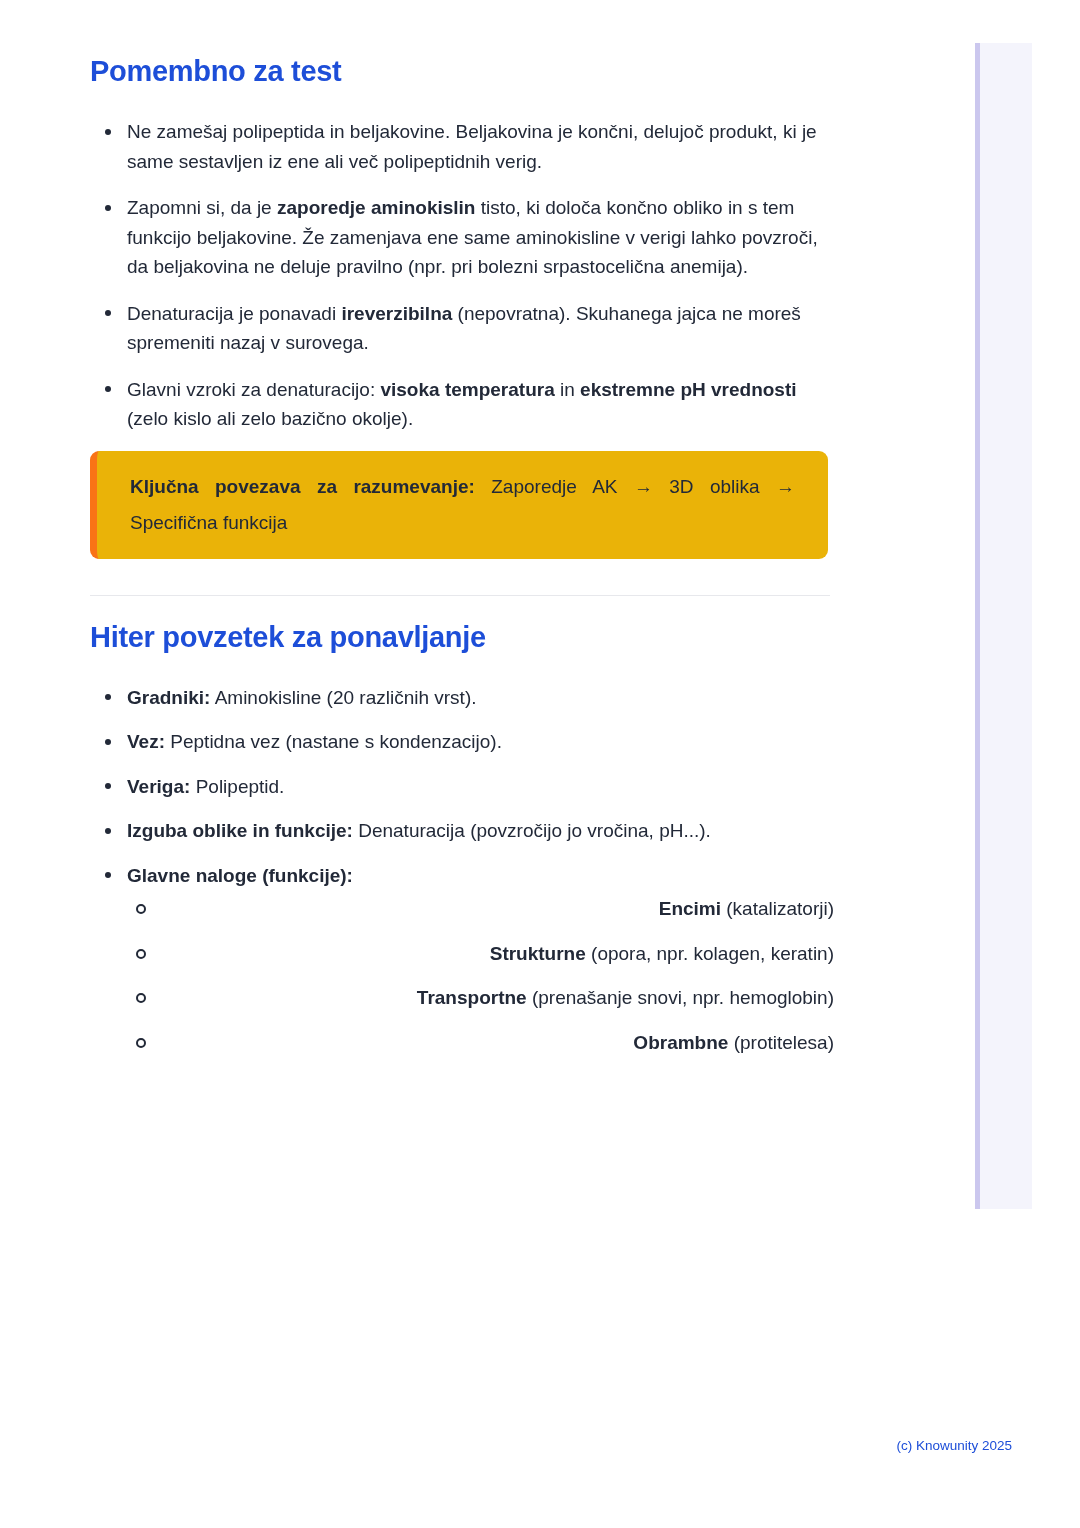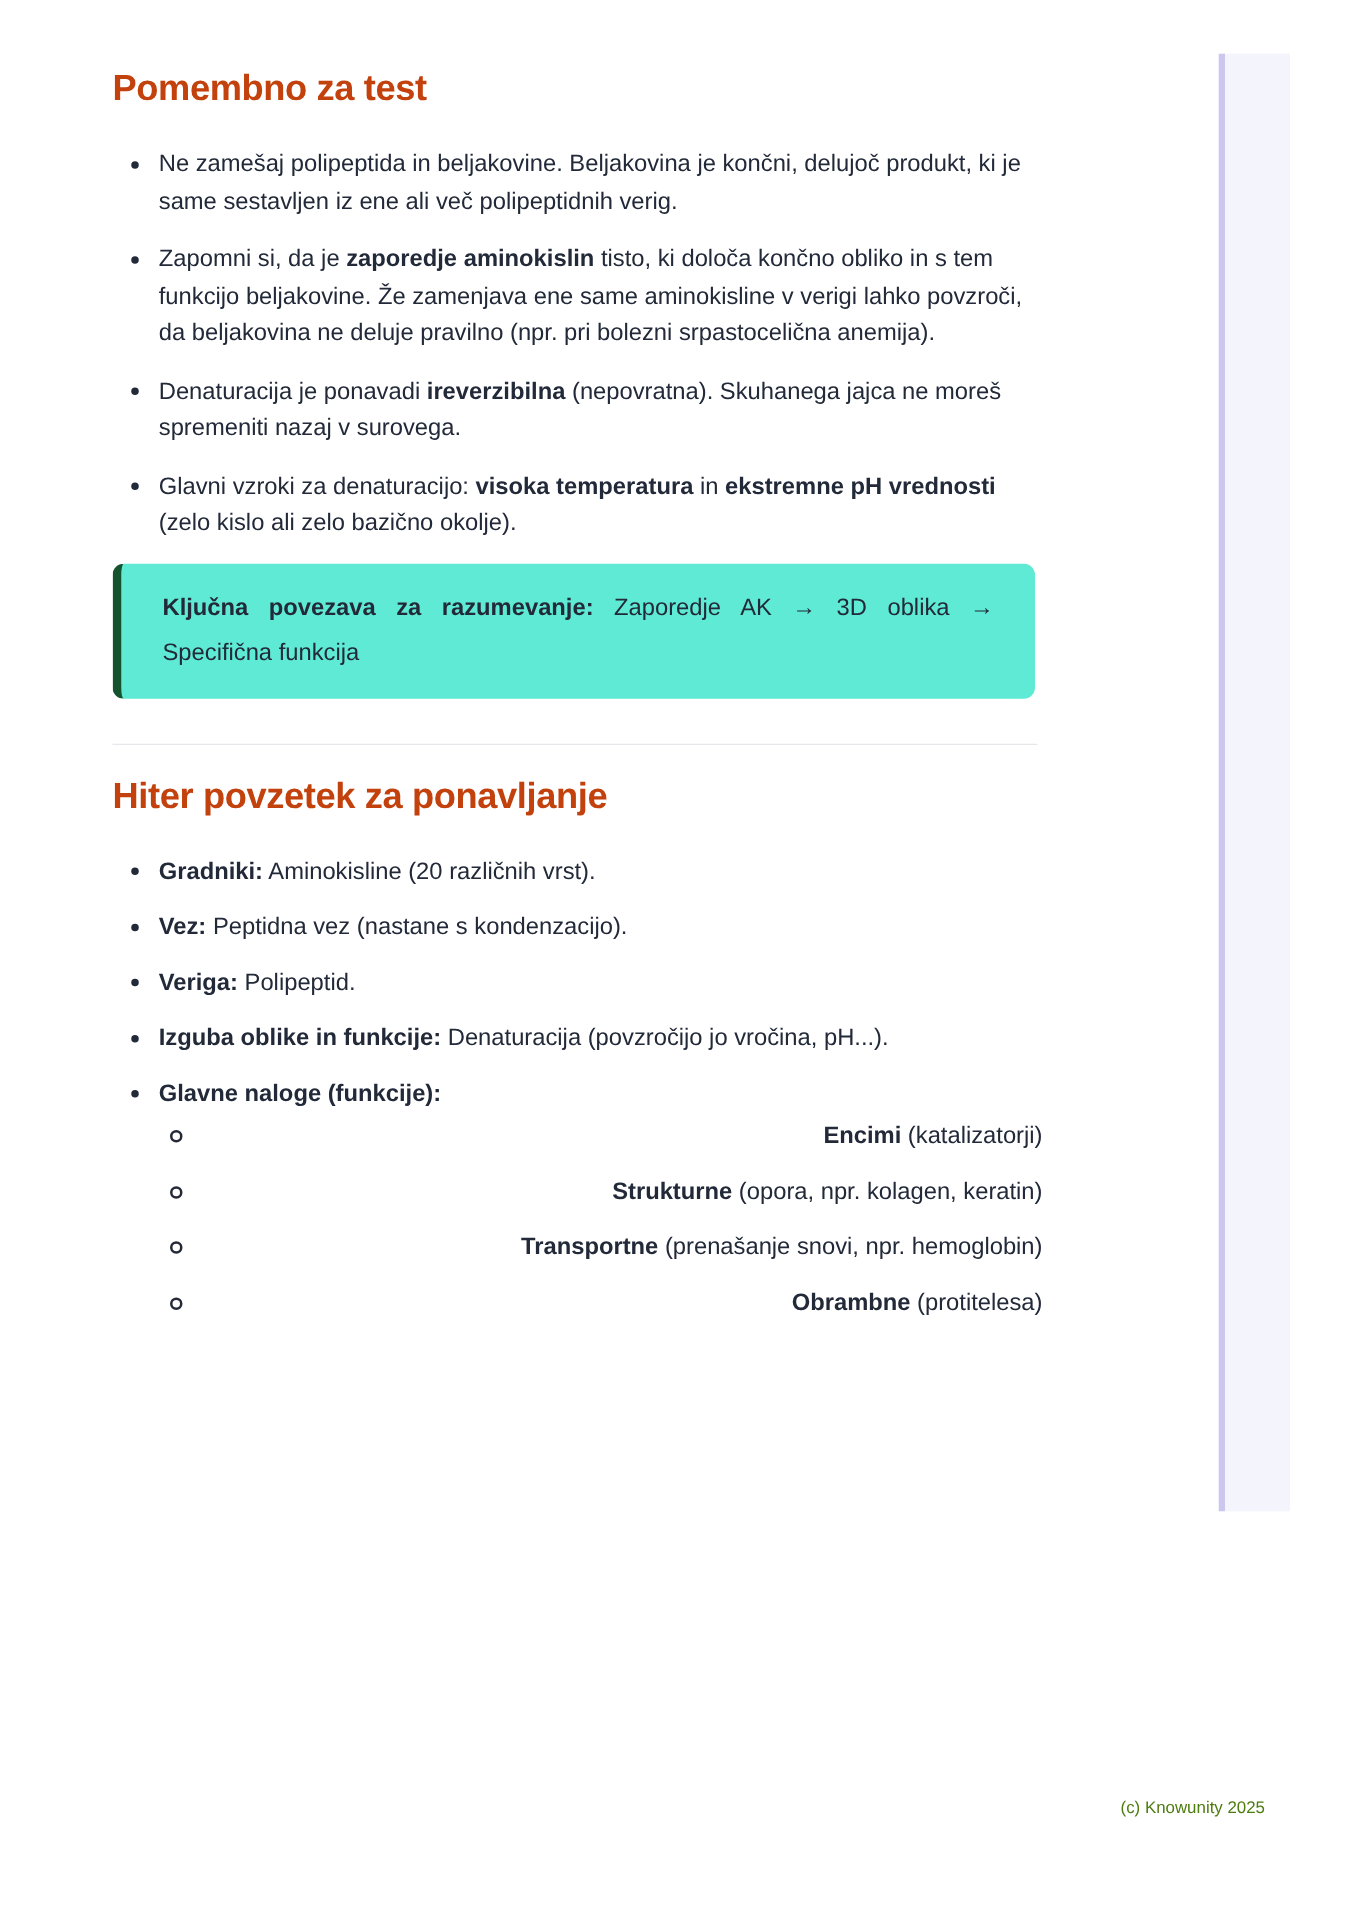--- a/index.html
+++ b/index.html
@@ -22,21 +22,21 @@
     position: absolute;
     left: 90px; top: 55px;
     width: 744px;
   }
   h1.section-title {
     margin: 0 0 29px 0;
     font-size: 29px;
     line-height: 33px;
     font-weight: 700;
     letter-spacing: -0.3px;
-    color: #c2410c;
+    color: #1d4ed8;
   }
   h1.section-title.second { margin-top: 25px; }
   ul.bullet-list {
     list-style: none;
     margin: 0; padding: 0;
     font-size: 19px;
     line-height: 29.5px;
   }
   ul.bullet-list > li {
     position: relative;
@@ -69,43 +69,43 @@
     width: 6px; height: 6px;
     border: 2px solid #222938;
     border-radius: 50%;
     background: transparent;
   }
   strong { font-weight: 700; }
   .callout {
     margin-top: 14px;
     box-sizing: border-box;
     width: 738px;
-    background: #5eead4;
-    border-left: 7px solid #14532d;
+    background: #eab308;
+    border-left: 7px solid #f97316;
     border-radius: 9px;
     padding: 18px 33px 18px 33px;
     font-size: 19px;
     line-height: 36px;
   }
   .callout .line-justified {
     text-align: justify;
     text-align-last: justify;
   }
   hr.divider {
     border: none;
     border-top: 1px solid #e7e8ec;
     margin: 36px 0 0 0;
     width: 740px;
   }
   .footer {
     position: absolute;
     top: 1438px;
     right: 68px;
     font-size: 13.5px;
-    color: #4d7c0f;
+    color: #1d4ed8;
   }
 </style>
 </head>
 <body>
 
 <div>
   <div class="side-stripe"></div>
 
   <main class="content">
 

